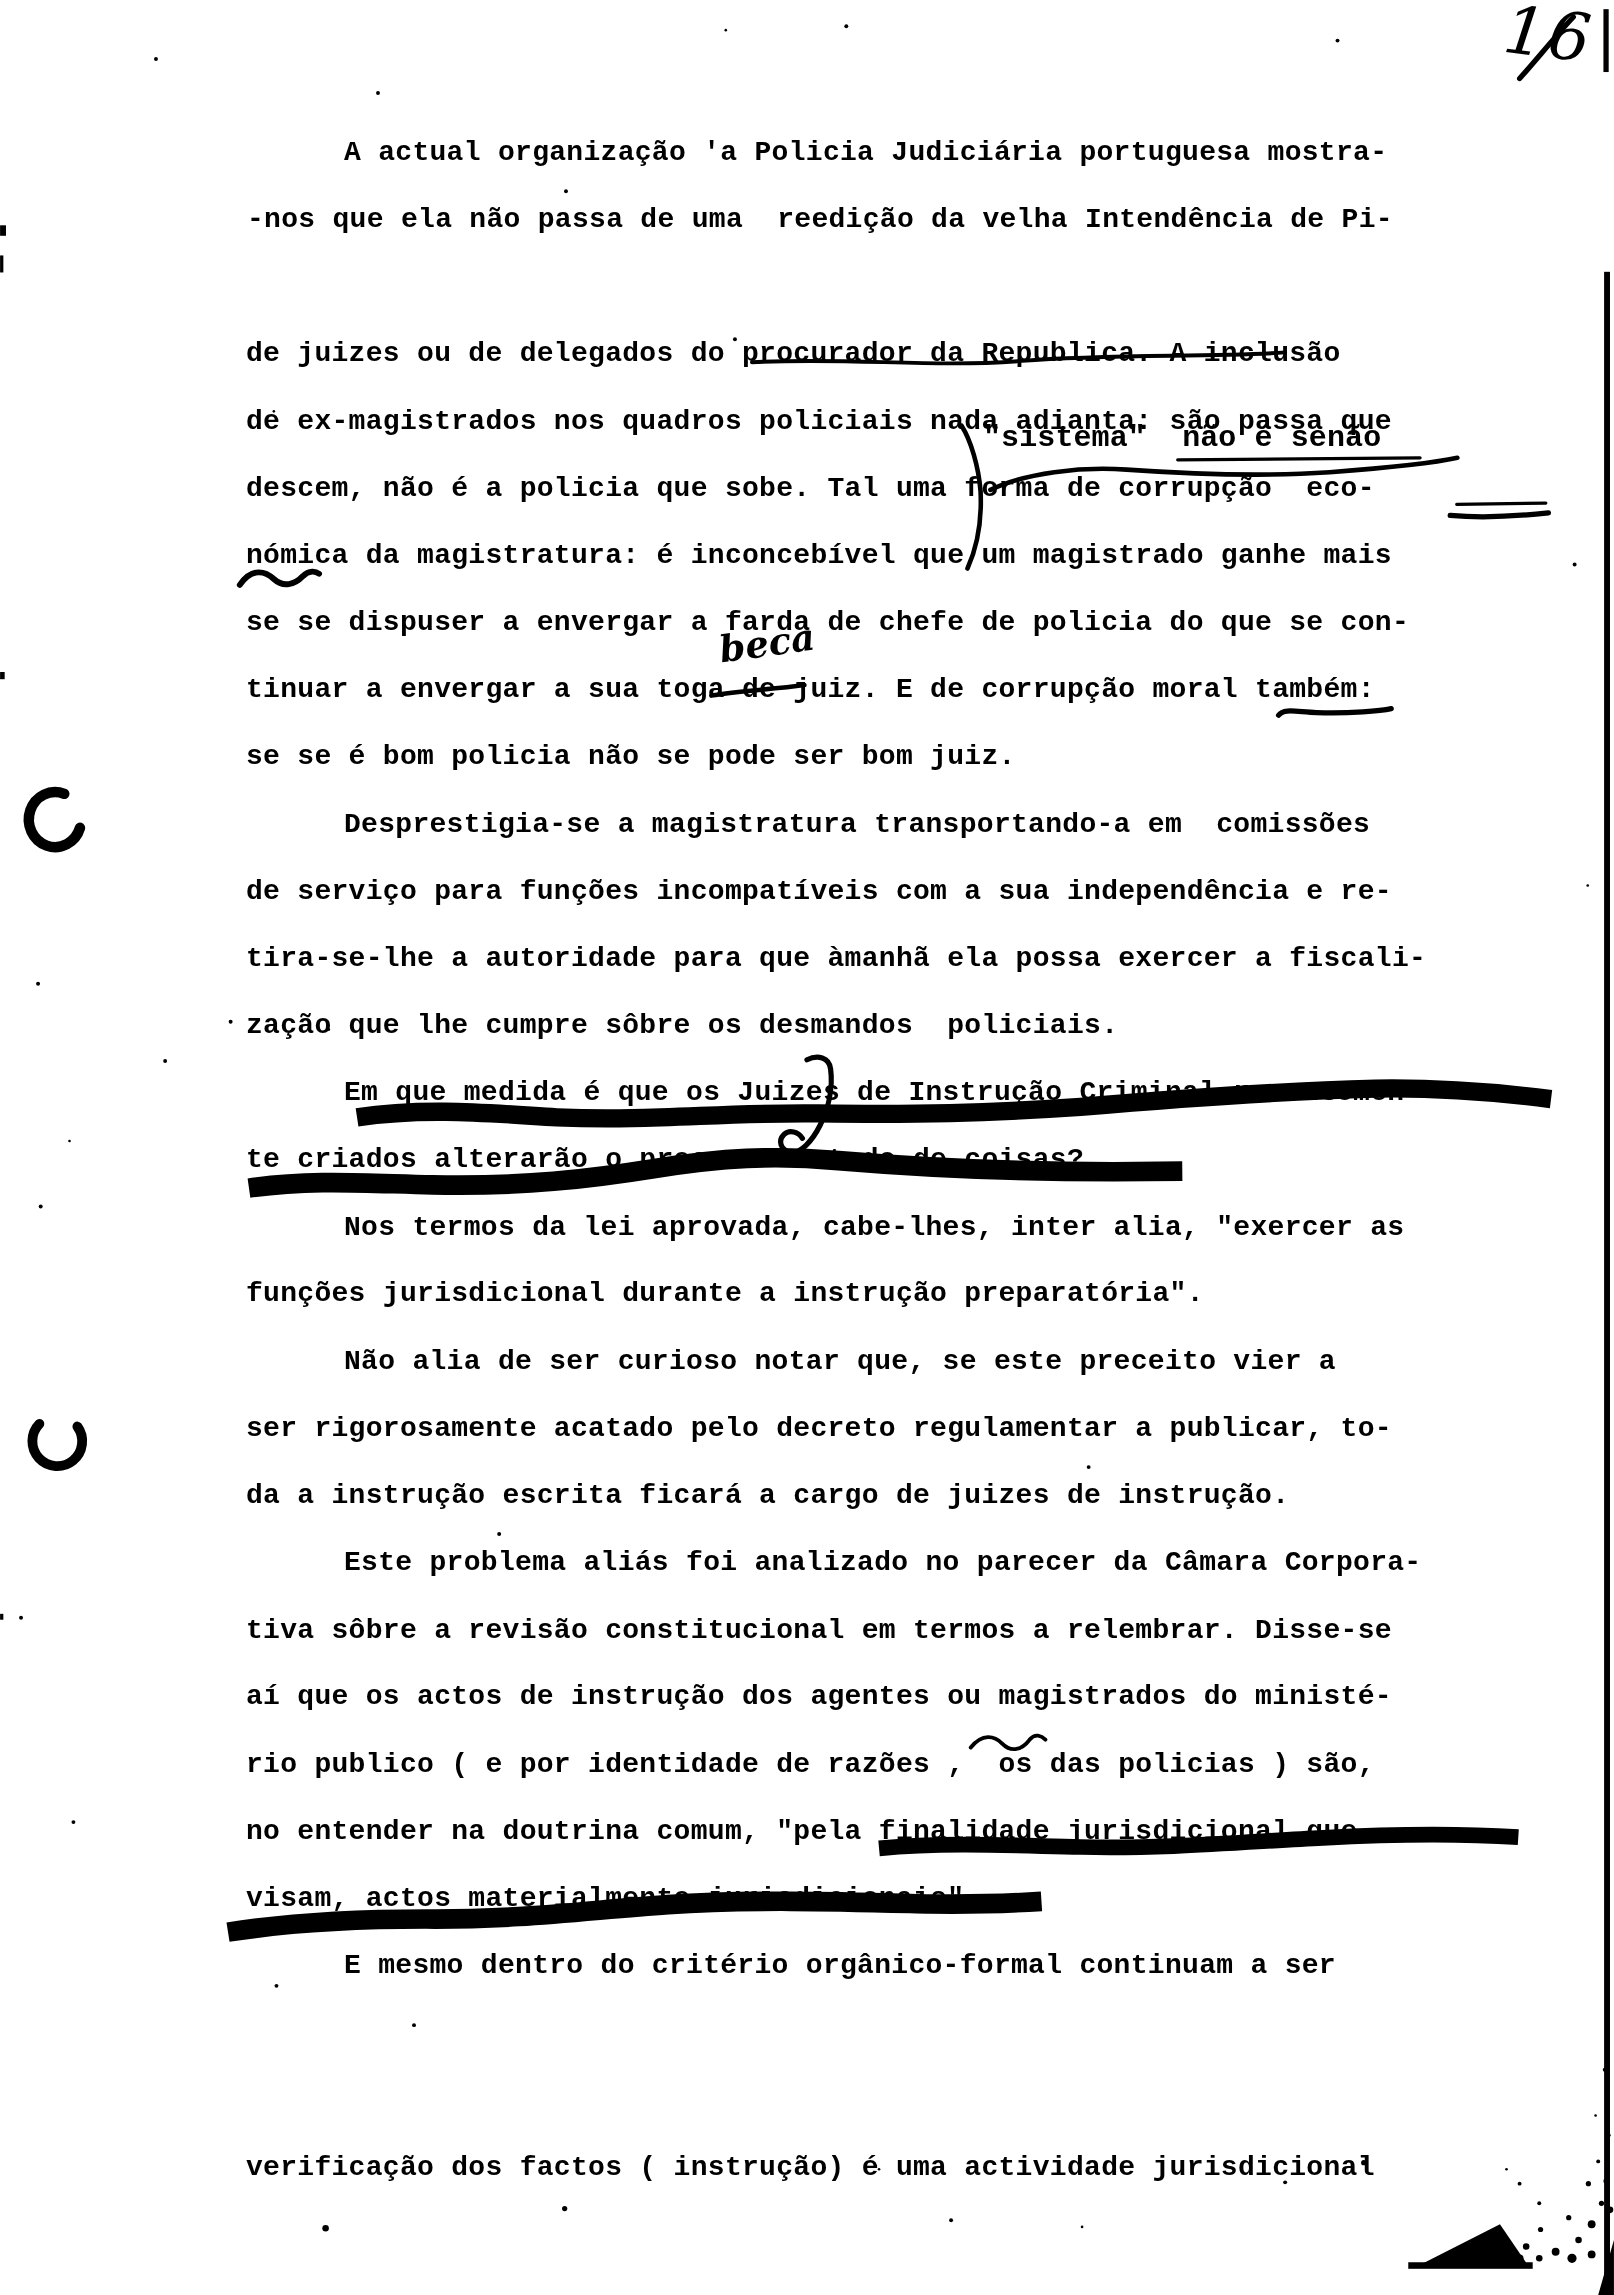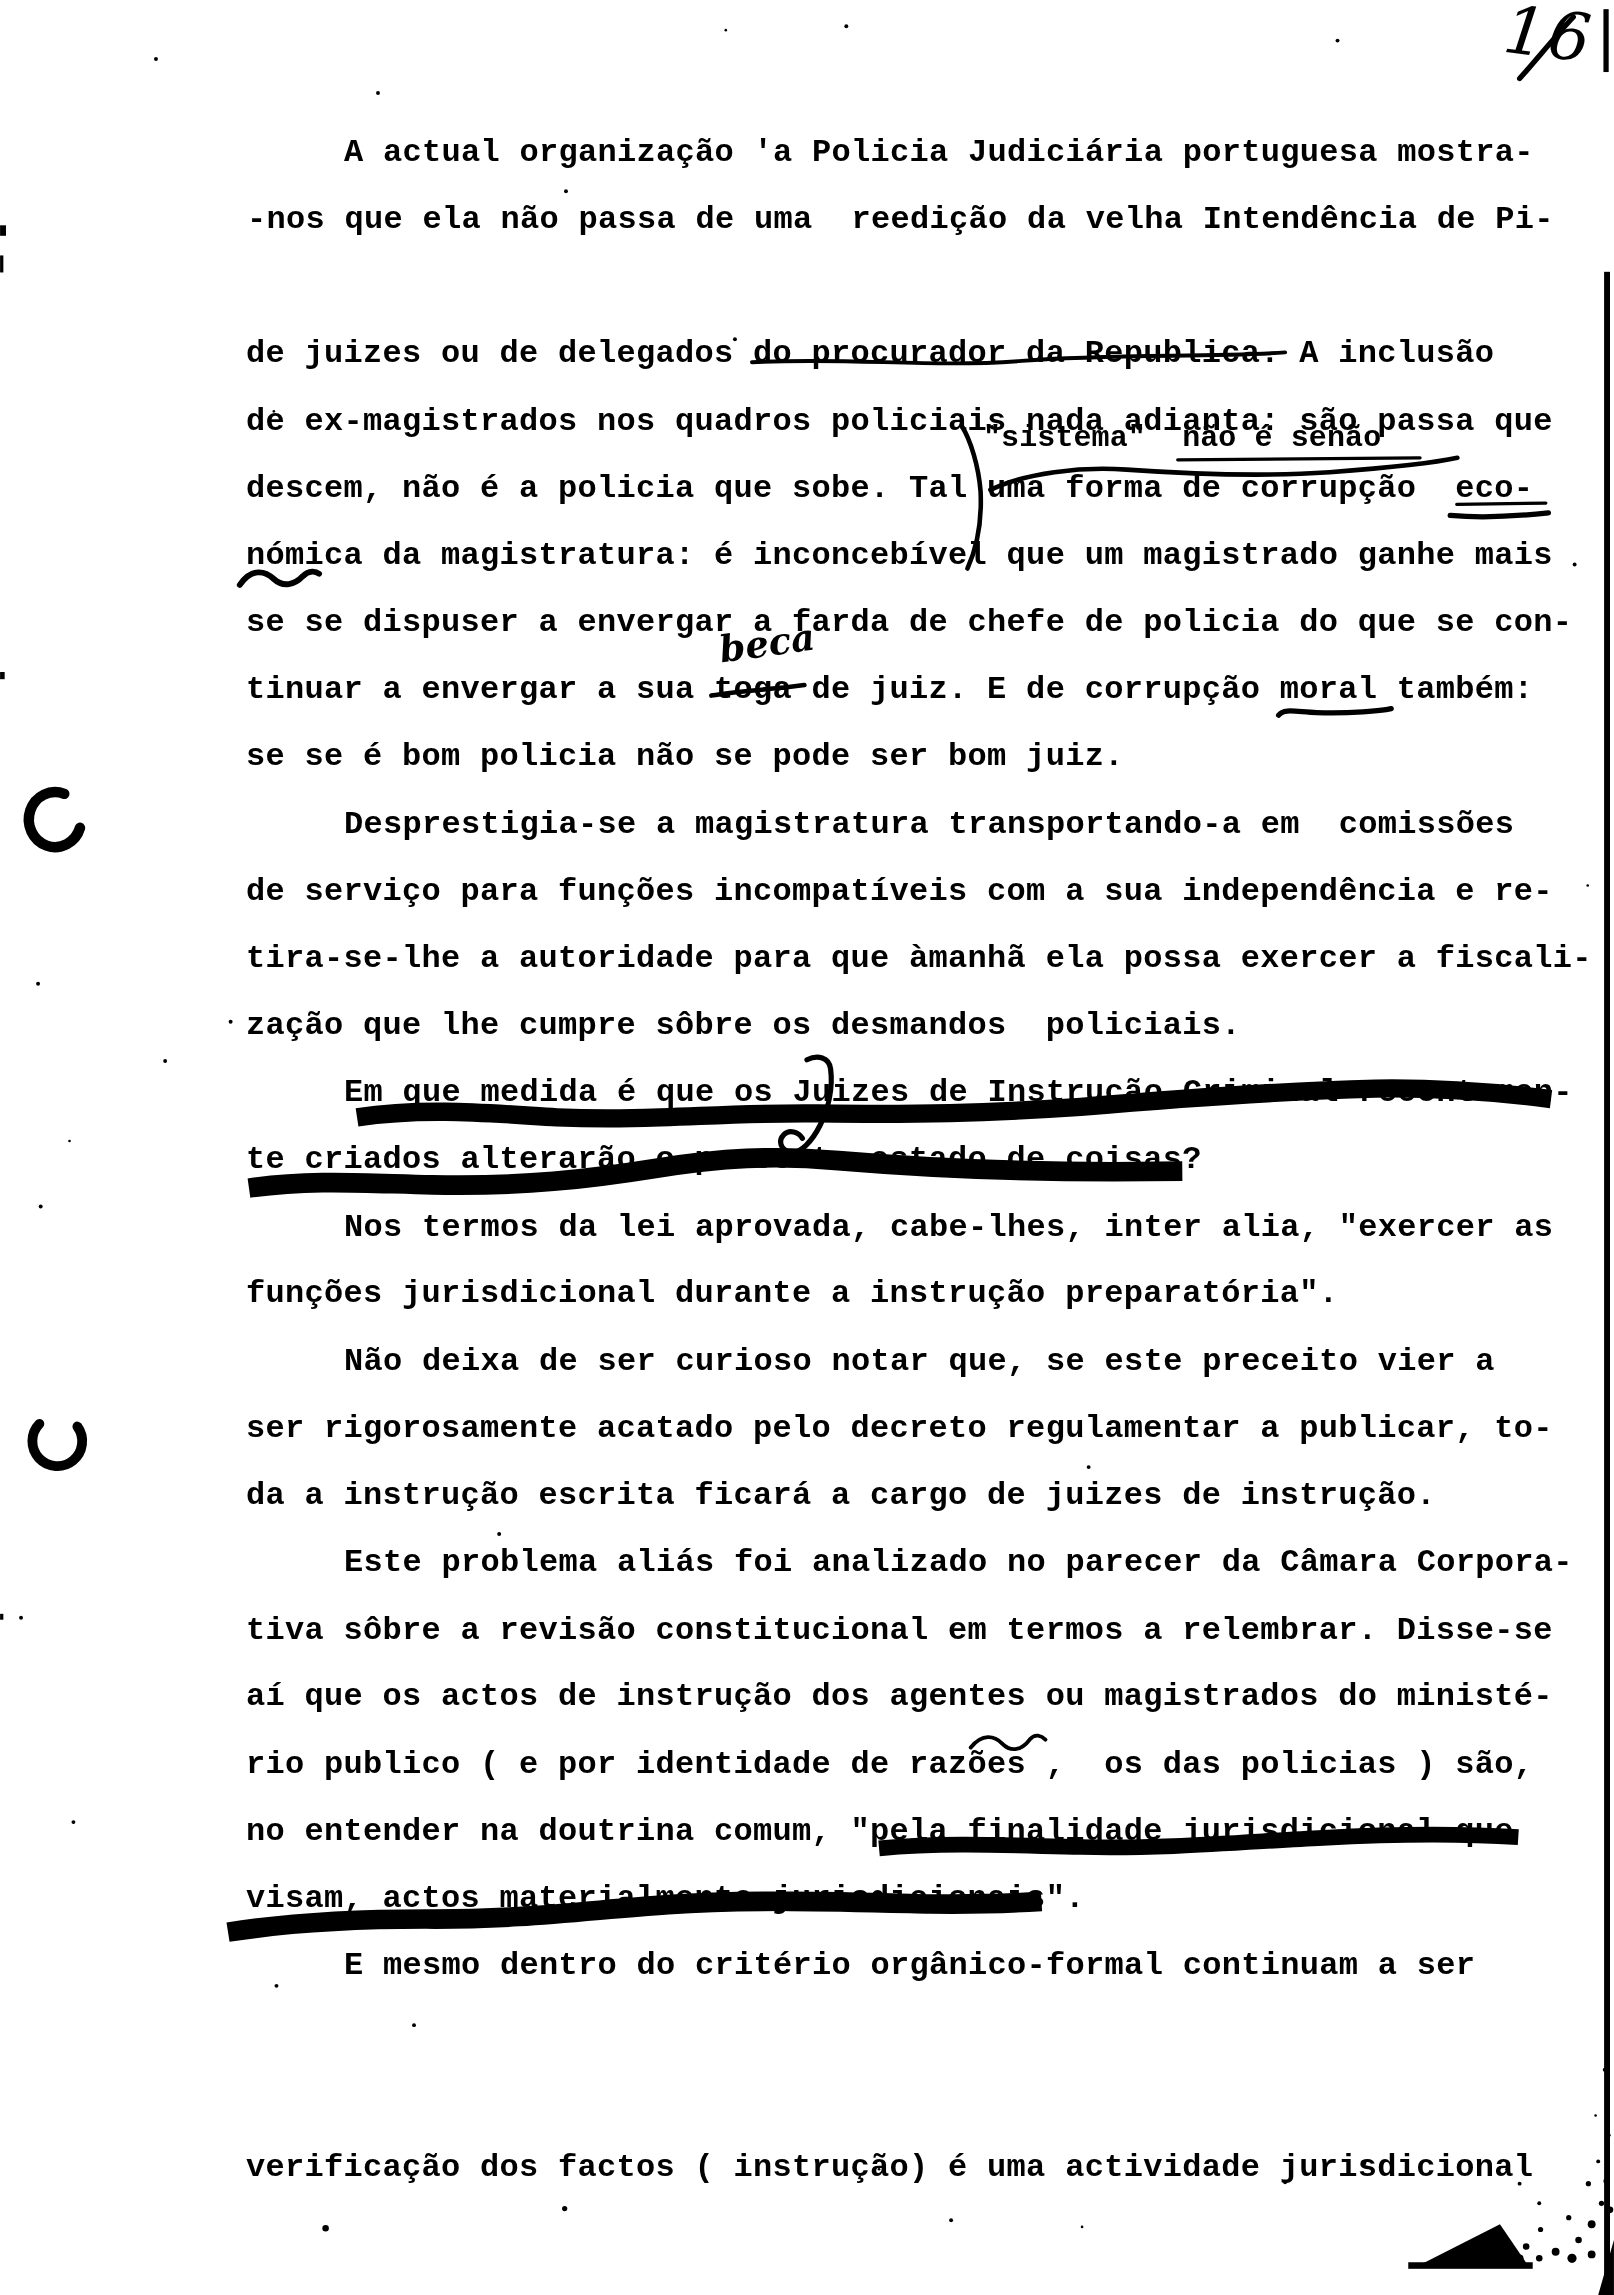--- a/index.html
+++ b/index.html
@@ -1,18 +1,18 @@
 <!DOCTYPE html>
 <html style="font-size:10.5px"><head>
 <meta charset="utf-8">
 <style>
   html,body{margin:0;padding:0;background:#fff;}
   .page{position:relative;width:1614px;height:2295px;background:#ffffff;overflow:hidden;
         font-family:"Liberation Mono","DejaVu Sans Mono",monospace;color:#000;}
-  .tline{position:absolute;left:246px;font-weight:700;font-size:32px;line-height:33px;
+  .tline{position:absolute;left:246px;font-weight:700;font-size:28px;line-height:33px;
          letter-spacing:0.3px;white-space:pre;color:#000;}
   .ind{left:344px;}
   .hang{left:235px;margin-left:12px;}
   .insert{position:absolute;left:983px;top:421px;font-weight:700;font-size:30px;
           letter-spacing:0.1px;white-space:pre;color:#000;}
   .beca{position:absolute;left:719px;top:621px;font:italic 600 37px "DejaVu Serif","Liberation Serif",serif;
         transform:rotate(-8deg);color:#000;}
   .pageno{position:absolute;left:1504px;top:-3.9px;font:italic 400 66px "DejaVu Serif","Liberation Serif",serif;
           letter-spacing:2.6px;transform:rotate(7deg);color:#000;}
   svg.marks{position:absolute;left:0;top:0;}
@@ -34,21 +34,21 @@
   <div class="tline" style="top:673px">tinuar a envergar a sua toga de juiz. E de corrupção moral também:</div>
   <div class="tline" style="top:740px">se se é bom policia não se pode ser bom juiz.</div>
   <div class="tline ind" style="top:808px">Desprestigia-se a magistratura transportando-a em  comissões</div>
   <div class="tline" style="top:875px">de serviço para funções incompatíveis com a sua independência e re-</div>
   <div class="tline" style="top:942px">tira-se-lhe a autoridade para que àmanhã ela possa exercer a fiscali-</div>
   <div class="tline" style="top:1009px">zação que lhe cumpre sôbre os desmandos  policiais.</div>
   <div class="tline ind" style="top:1076px">Em que medida é que os Juizes de Instrução Criminal recentemen-</div>
   <div class="tline" style="top:1143px">te criados alterarão o presente estado de coisas?</div>
   <div class="tline ind" style="top:1211px">Nos termos da lei aprovada, cabe-lhes, inter alia, "exercer as</div>
   <div class="tline" style="top:1277px">funções jurisdicional durante a instrução preparatória".</div>
-  <div class="tline ind" style="top:1345px">Não deixa de ser curioso notar que, se este preceito vier a</div>
+  <div class="tline ind" style="top:1345px">Não alia de ser curioso notar que, se este preceito vier a</div>
   <div class="tline" style="top:1412px">ser rigorosamente acatado pelo decreto regulamentar a publicar, to-</div>
   <div class="tline" style="top:1479px">da a instrução escrita ficará a cargo de juizes de instrução.</div>
   <div class="tline ind" style="top:1546px">Este problema aliás foi analizado no parecer da Câmara Corpora-</div>
   <div class="tline" style="top:1614px">tiva sôbre a revisão constitucional em termos a relembrar. Disse-se</div>
   <div class="tline" style="top:1680px">aí que os actos de instrução dos agentes ou magistrados do ministé-</div>
   <div class="tline" style="top:1748px">rio publico ( e por identidade de razões ,  os das policias ) são,</div>
   <div class="tline" style="top:1815px">no entender na doutrina comum, "pela finalidade jurisdicional que</div>
   <div class="tline" style="top:1882px">visam, actos materialmente jurisdicionais".</div>
   <div class="tline ind" style="top:1949px">E mesmo dentro do critério orgânico-formal continuam a ser</div>
   <div class="tline" style="top:2151px">verificação dos factos ( instrução) é uma actividade jurisdicional</div>

